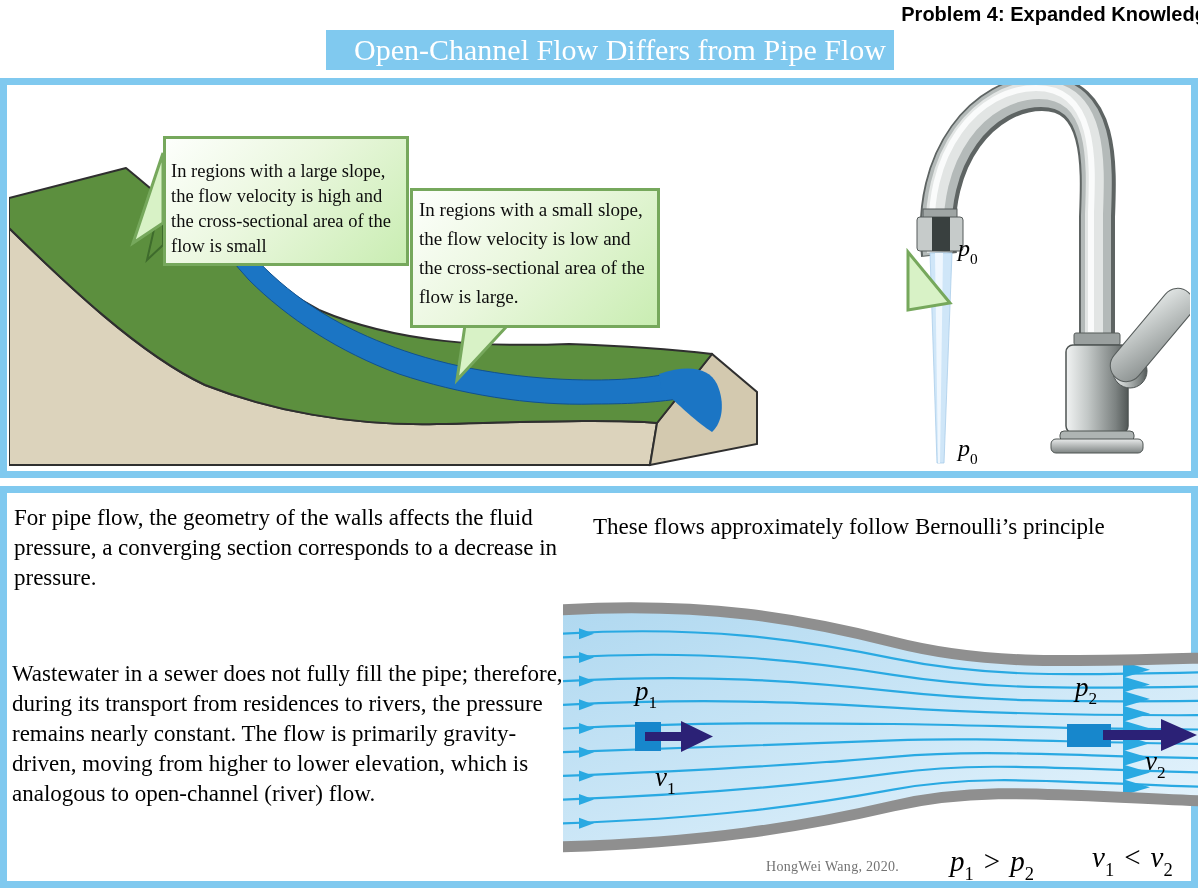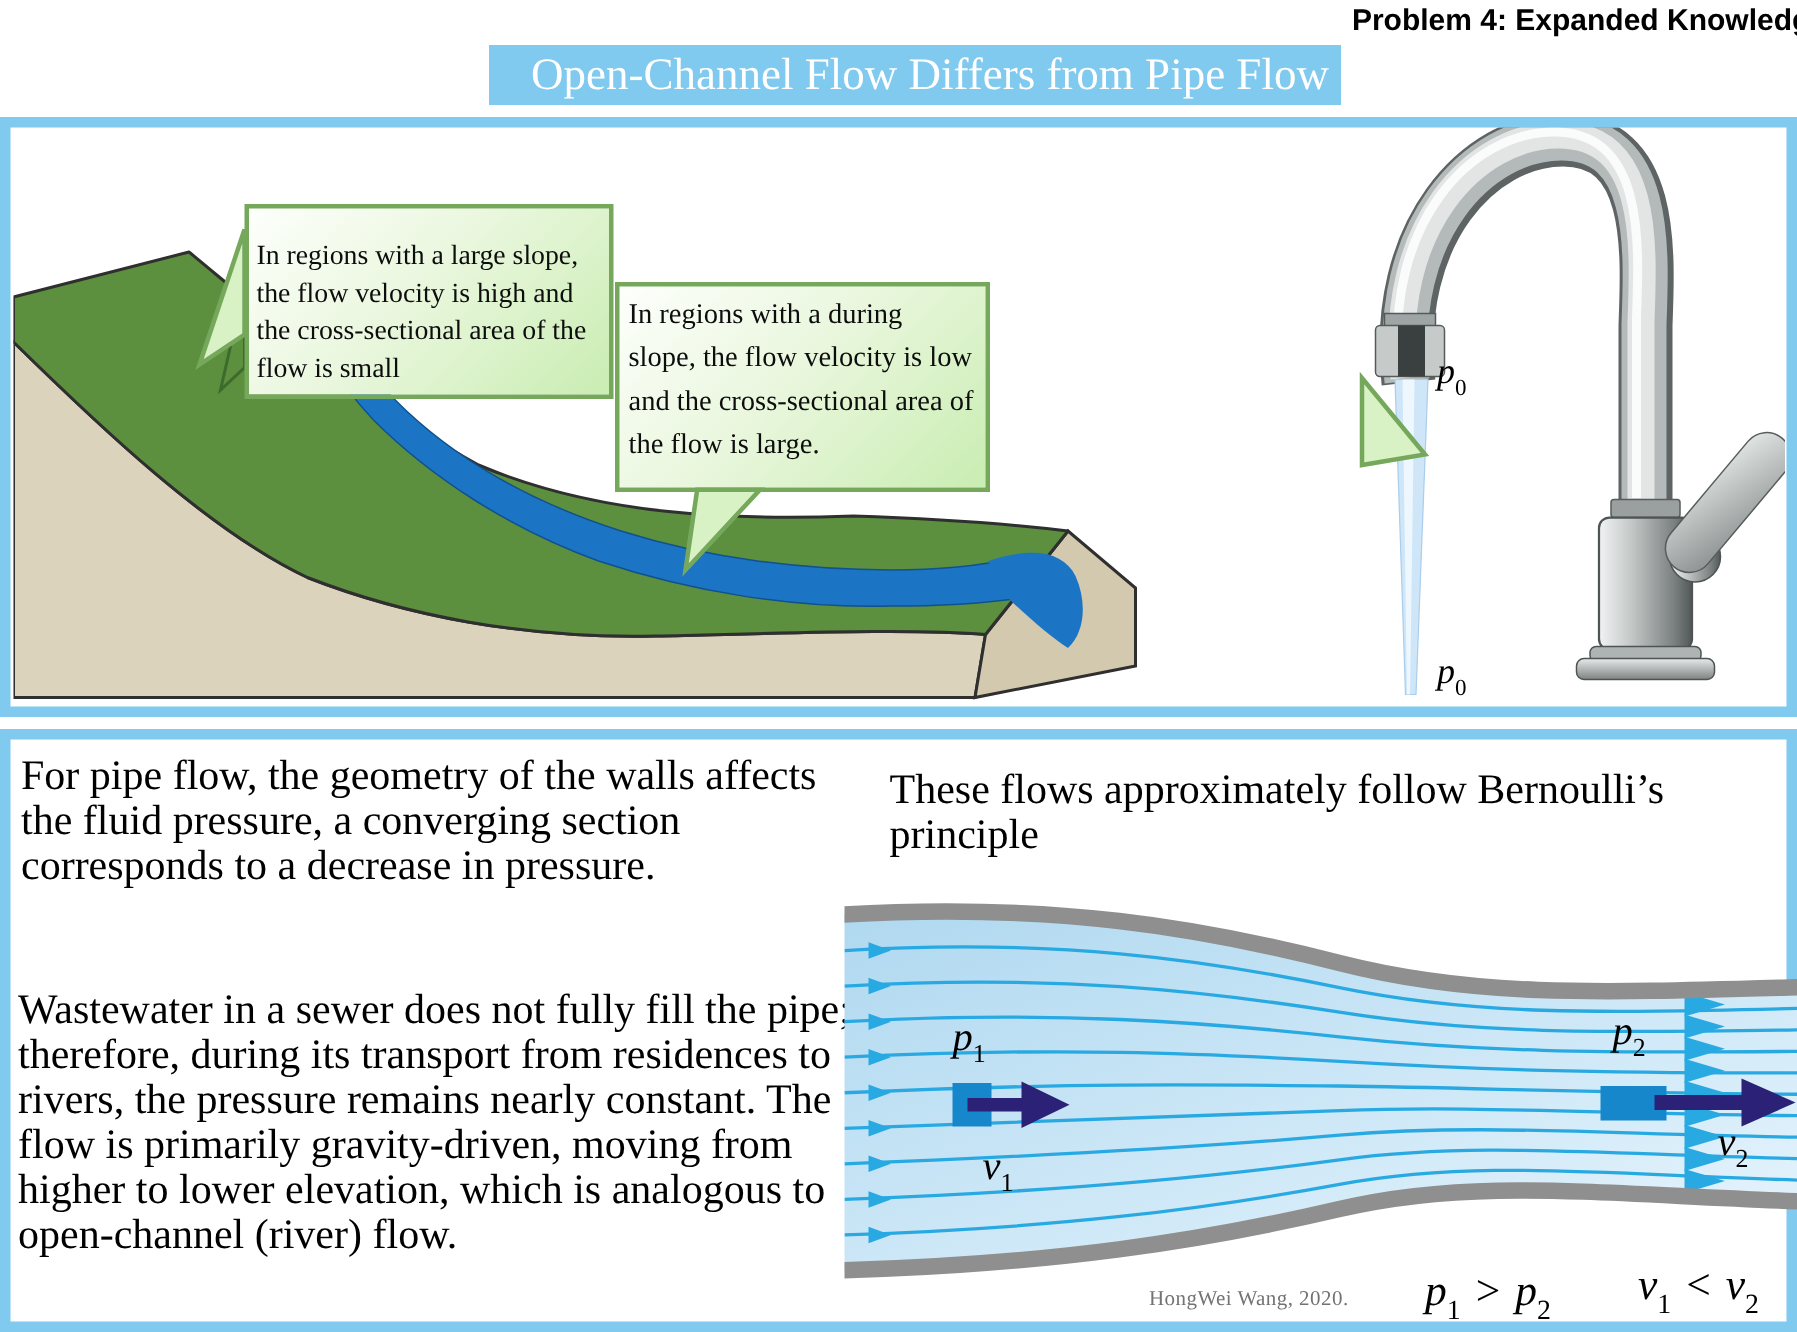--- a/index.html
+++ b/index.html
@@ -39,21 +39,21 @@
 
   
   .math{font-style:italic;font-family:"Liberation Serif",serif;}
   .math sub{font-size:64%;font-style:normal;position:relative;top:2px;left:0px;}
   .p0-label{font-size:24px;}
   .mlabel{font-size:27px;}
   .ineq{font-size:29px;white-space:nowrap;}
   .ineq .op{font-style:normal;padding:0 10px;}
   .credit{font:400 14px "Liberation Serif",serif;color:#737373;letter-spacing:.3px;}
 
-  .para{font-size:28px;line-height:30px;}
+  .para{font-size:23px;line-height:30px;}
   .diagram-wrap{left:556px;top:105px;width:635px;height:260px;}
   svg{display:block;}
 </style>
 </head>
 <body>
 
 <div class="abs page-title">Problem 4: Expanded Knowledge</div>
 <div class="abs page-subtitle">Open-Channel Flow Differs from Pipe Flow</div>
 
 <div class="abs panel panel-top">
@@ -125,21 +125,21 @@
   </div>
 
   <svg class="abs" style="left:0;top:0;pointer-events:none;" width="1184" height="386" viewBox="0 0 1184 386">
     <polygon points="156,105 156,160 140,175" fill="#5C8F3E" stroke="#3E6B2C" stroke-width="2"></polygon>
     <polygon points="156,68 156,138 126,158" fill="#D8F2C6" stroke="#76A85C" stroke-width="3"></polygon>
     <polygon points="458,240 501,240 450,295" fill="#D8F2C6" stroke="#76A85C" stroke-width="3"></polygon>
     <polygon points="901,167 901,225 943,218" fill="#D8F2C6" stroke="#76A85C" stroke-width="3"></polygon>
   </svg>
 
   <div class="abs callout callout-1">In regions with a large slope, the flow velocity is high and the cross-sectional area of the flow is small</div>
-  <div class="abs callout callout-2">In regions with a during slope, the flow velocity is low and the cross-sectional area of the flow is large.</div>
+  <div class="abs callout callout-2">In regions with a small slope, the flow velocity is low and the cross-sectional area of the flow is large.</div>
 </div>
 
 <div class="abs panel panel-bottom">
 
   <div class="abs para" style="left:7px;top:10px;width:550px;">For pipe flow, the geometry of the walls affects the fluid pressure, a converging section corresponds to a decrease in pressure.</div>
 
   <div class="abs para" style="left:5px;top:166px;width:562px;">Wastewater in a sewer does not fully fill the pipe; therefore, during its transport from residences to rivers, the pressure remains nearly constant. The flow is primarily gravity-driven, moving from higher to lower elevation, which is analogous to open-channel (river) flow.</div>
 
   <div class="abs para" style="left:586px;top:19px;width:540px;">These flows approximately follow Bernoulli’s principle</div>
 

